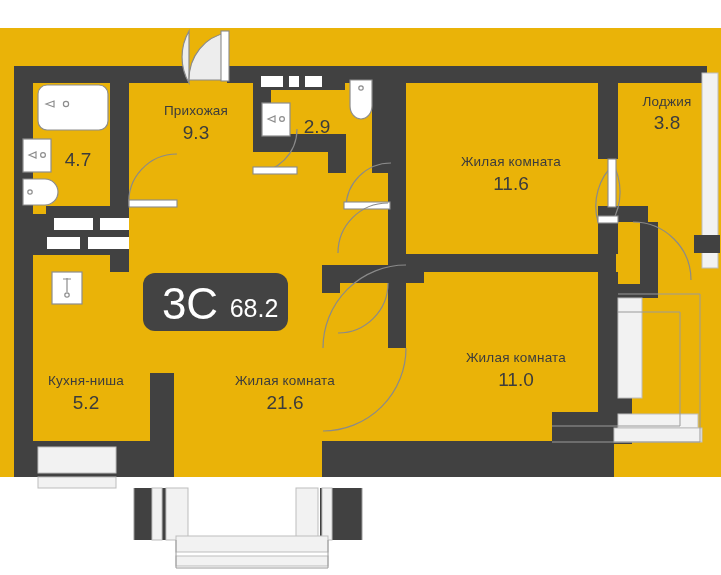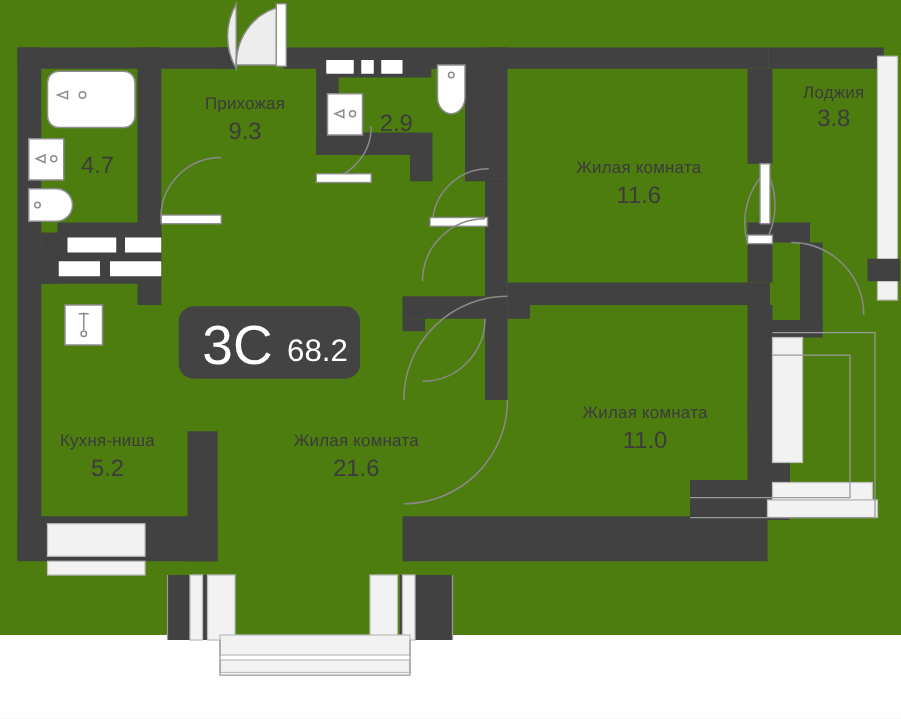--- a/index.html
+++ b/index.html
@@ -1,18 +1,18 @@
 <!DOCTYPE html>
 <html><head>
 <meta charset="utf-8">
 <style>
   html,body{margin:0;padding:0;background:#ffffff;}
   body{width:721px;height:575px;overflow:hidden;
        font-family:"Liberation Sans","DejaVu Sans",sans-serif;}
-  #plan-root{position:relative;width:721px;height:508px;background:#4d7c0f;}
+  #plan-root{position:relative;width:721px;height:449px;background:#eab308;margin-top:28px;}
   svg#floorplan{position:absolute;left:0;top:0;width:721px;height:575px;display:block;}
   .rm-label{font-family:"Liberation Sans","DejaVu Sans",sans-serif;
             fill:#3c3c3c;text-anchor:middle;}
   .rm-name{font-size:13.5px;letter-spacing:.2px;}
   .rm-area{font-size:19px;}
   .badge-box{fill:#434343;}
   .badge-type{font-family:"Liberation Sans","DejaVu Sans",sans-serif;
               fill:#ffffff;font-size:44px;text-anchor:middle;}
   .badge-area{font-family:"Liberation Sans","DejaVu Sans",sans-serif;
               fill:#ffffff;font-size:25px;text-anchor:middle;}

